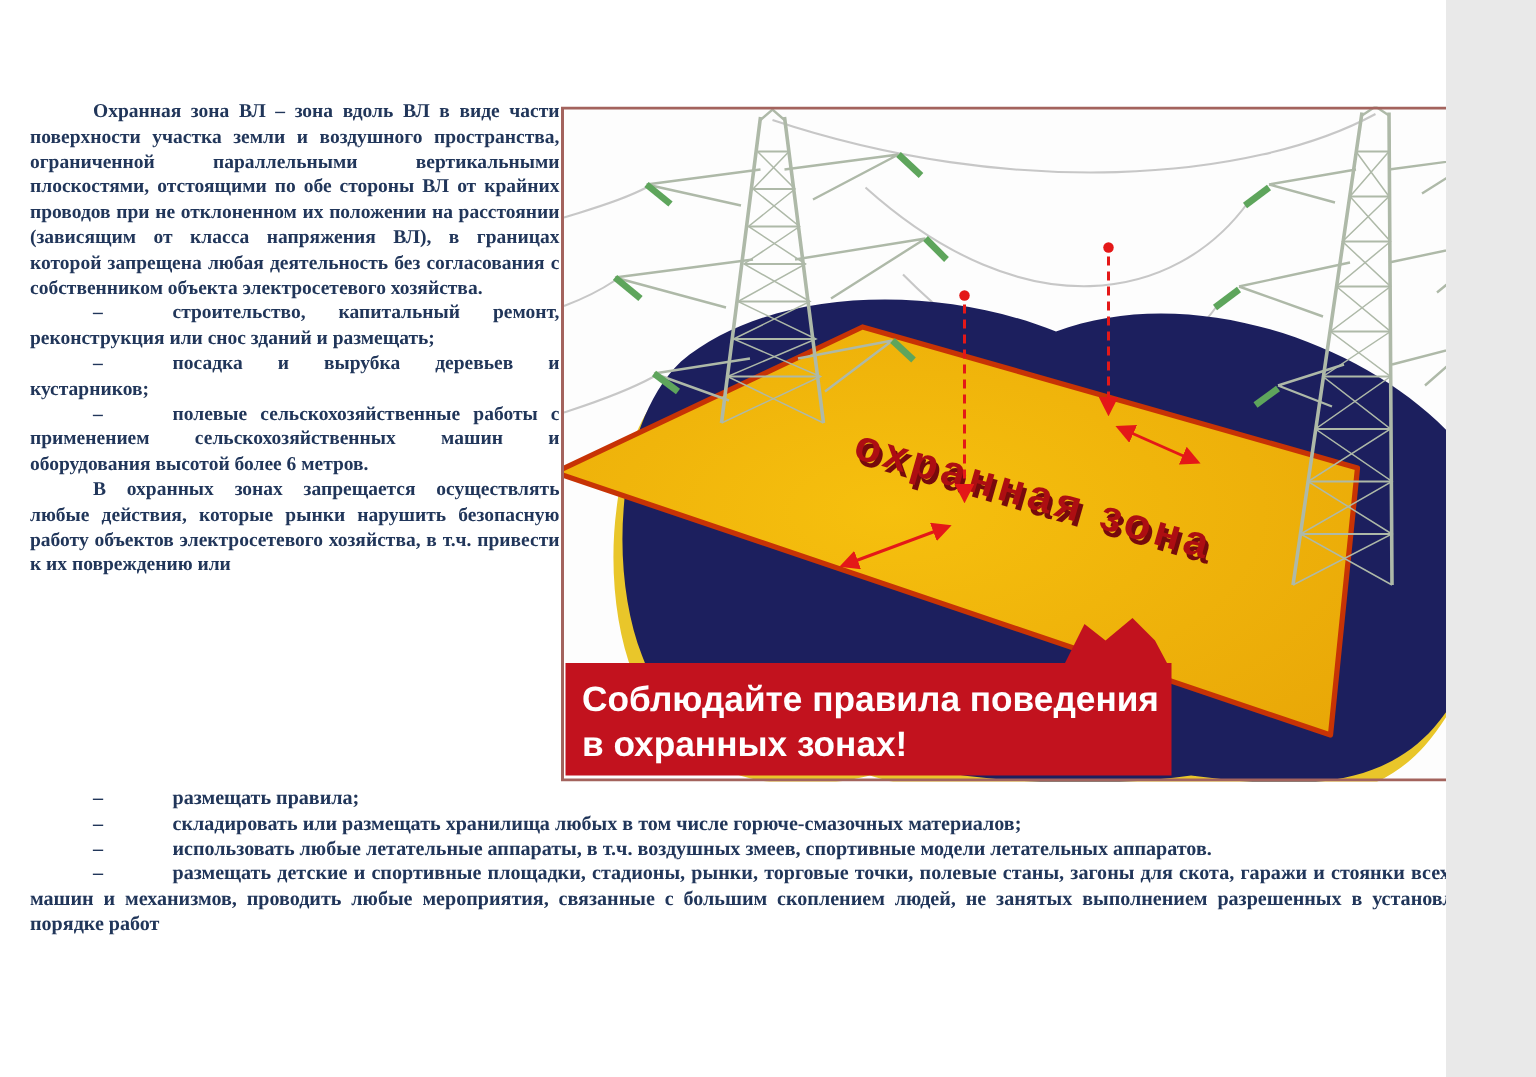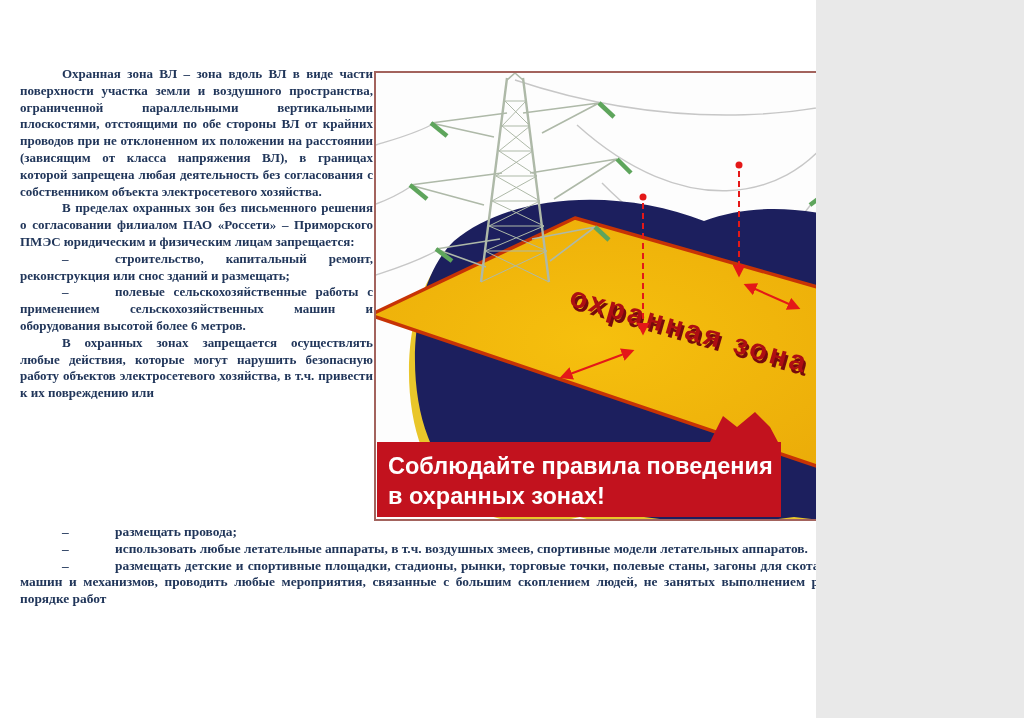--- a/index.html
+++ b/index.html
@@ -1,17 +1,17 @@
 <!DOCTYPE html>
 <html><head>
 <meta charset="utf-8">
 <style>
   html,body { margin:0; padding:0; background:#e9e9e9; }
   .page {
-    position:relative; width:816px; height:718px; background:#ffffff;
+    position:relative; width:964px; height:718px; background:#ffffff;
     overflow:hidden; font-family:"Liberation Serif", serif; color:#21365a;
   }
   .left-col {
     position:absolute; left:20px; top:66px; width:353px;
     font-size:13px; line-height:16.8px; font-weight:bold; text-align:justify;
   }
   .bottom-block {
     position:absolute; left:20px; top:524px; width:986px;
     font-size:13.4px; line-height:16.8px; font-weight:bold; text-align:justify;
   }
@@ -31,28 +31,29 @@
   .ins   { stroke:#5ea55c; stroke-width:4.5; fill:none; }
   .redln { stroke:#e41818; fill:none; stroke-width:2; }
 </style>
 </head>
 <body>
 
 <div class="page">
 
   <div class="left-col">
     <p class="para indent">Охранная зона ВЛ – зона вдоль ВЛ в виде части поверхности участка земли и воздушного пространства, ограниченной параллельными вертикальными плоскостями, отстоящими по обе стороны ВЛ от крайних проводов при не отклоненном их положении на расстоянии (зависящим от класса напряжения ВЛ), в границах которой запрещена любая деятельность без согласования с собственником объекта электросетевого хозяйства.</p>
-    <p class="para indent">В пределах охранных зон без письменного решения о согласовании филиалом ПАО «Россети» – Приморского ПМЭС юридическим и физическим лицам запрещается:</p>
     <p class="para bullet"><span class="dash">–</span><span>строительство, капитальный ремонт, реконструкция или снос зданий и размещать;</span></p>
+    <p class="para bullet"><span class="dash">–</span><span>посадка и вырубка деревьев и кустарников;</span></p>
     <p class="para bullet"><span class="dash">–</span><span>полевые сельскохозяйственные работы с применением сельскохозяйственных машин и оборудования высотой более 6 метров.</span></p>
-    <p class="para indent">В охранных зонах запрещается осуществлять любые действия, которые могут нарушить безопасную работу объектов электросетевого хозяйства, в т.ч. привести к их повреждению или</p>
+    <p class="para indent">В охранных зонах запрещается осуществлять любые действия, которые рынки нарушить безопасную работу объектов электросетевого хозяйства, в т.ч. привести к их повреждению или</p>
   </div>
 
   <div class="bottom-block">
-    <p class="para bullet"><span class="dash">–</span><span>размещать провода;</span></p>
+    <p class="para bullet"><span class="dash">–</span><span>размещать правила;</span></p>
+    <p class="para bullet"><span class="dash">–</span><span>складировать или размещать хранилища любых в том числе горюче-смазочных материалов;</span></p>
     <p class="para bullet"><span class="dash">–</span><span>использовать любые летательные аппараты, в т.ч. воздушных змеев, спортивные модели летательных аппаратов.</span></p>
     <p class="para bullet"><span class="dash">–</span><span>размещать детские и спортивные площадки, стадионы, рынки, торговые точки, полевые станы, загоны для скота, гаражи и стоянки всех видов машин и механизмов, проводить любые мероприятия, связанные с большим скоплением людей, не занятых выполнением разрешенных в установленном порядке работ</span></p>
   </div>
 
   <div class="illustration">
     <svg width="648" height="450" viewBox="0 0 648 450" xmlns="http://www.w3.org/2000/svg">
       <defs>
         <marker id="arr" viewBox="0 0 10 10" refX="8" refY="5" markerWidth="6.5" markerHeight="6.5" orient="auto-start-reverse">
           <path d="M0,0 L10,5 L0,10 z" fill="#e41818"></path>
         </marker>

